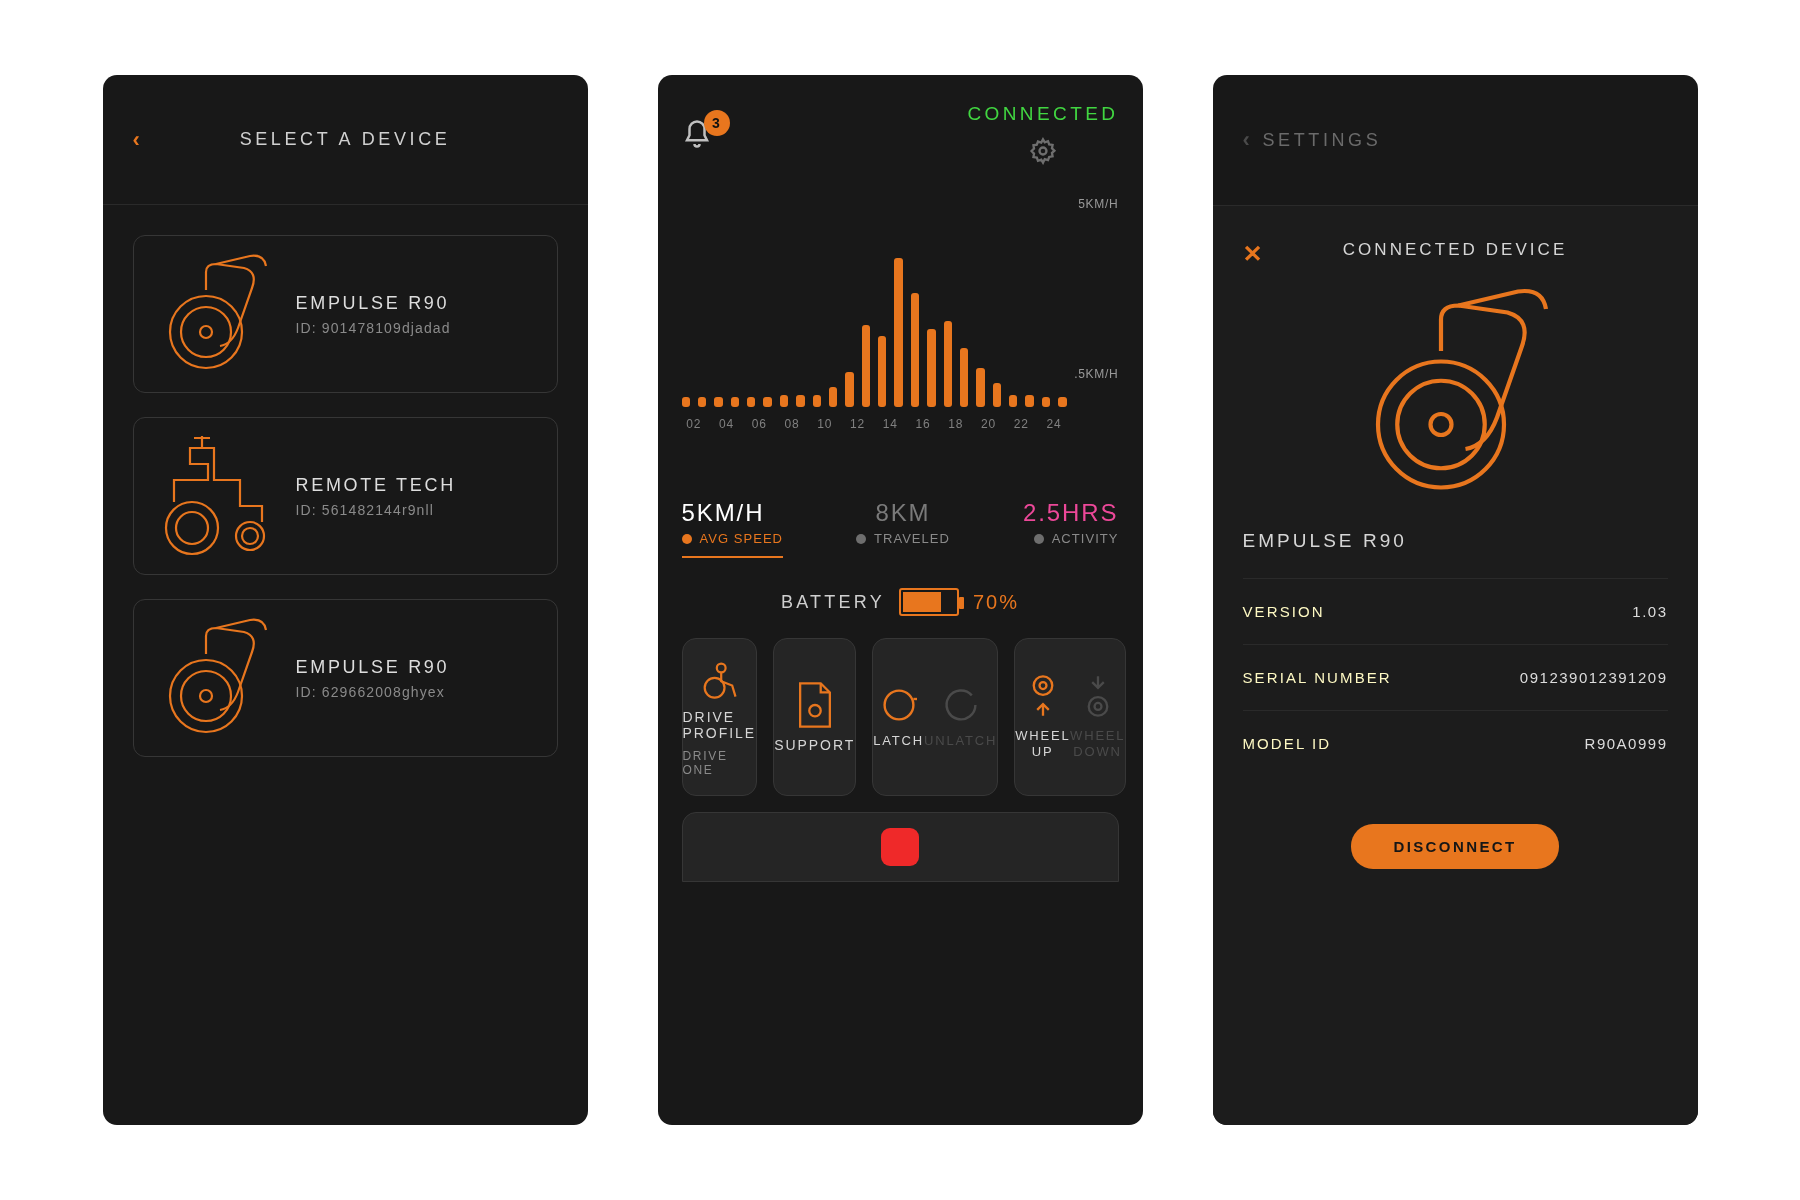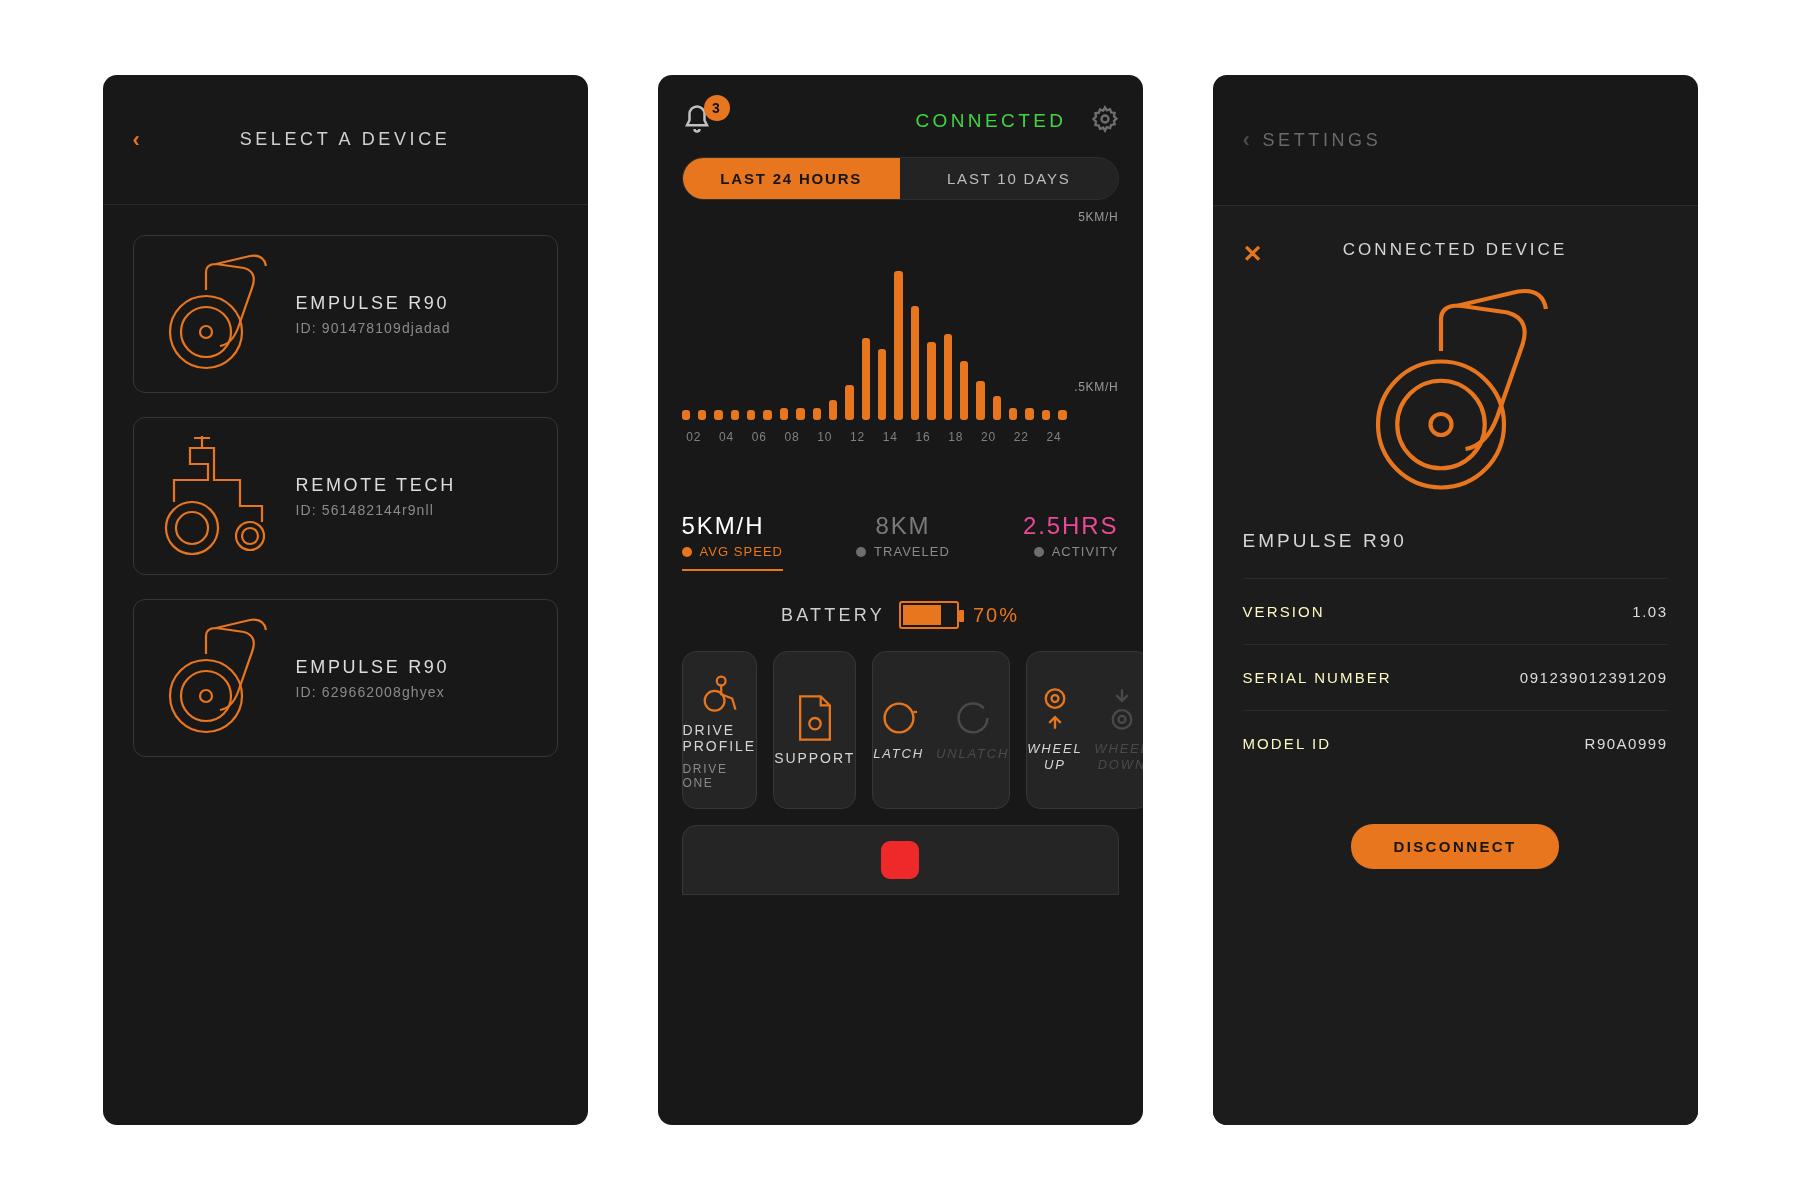--- a/index.html
+++ b/index.html
@@ -30,21 +30,21 @@
   .devtxt .id{font-size:14px;color:var(--grey);letter-spacing:.08em;}
 
   
   .line-orange svg *{stroke:var(--orange);fill:none;stroke-width:2.2;}
 
   
   .s2-top{display:flex;align-items:center;justify-content:space-between;padding:28px 24px 18px;}
   .bellwrap{position:relative;width:44px;}
   .bell svg{stroke:#c0c0c0;fill:none;stroke-width:2;}
   .badge{position:absolute;top:-8px;left:22px;background:var(--orange);color:#111;border-radius:50%;width:26px;height:26px;display:flex;align-items:center;justify-content:center;font-size:14px;font-weight:bold;}
-  .statuswrap{display:flex;align-items:center;gap:24px;}
+  .statuswrap{display:flex;align-items:center;gap:12px;flex-direction:column;}
   .status{color:var(--green);font-size:19px;letter-spacing:.18em;}
   .gear svg{stroke:#6e6e6e;fill:none;stroke-width:2;}
 
   .seg{display:flex;margin:0 24px 8px;background:#232323;border:1px solid #2e2e2e;border-radius:24px;overflow:hidden;}
   .segbtn{flex:1;text-align:center;padding:12px 0;font-size:15px;letter-spacing:.12em;}
   .segbtn.active{background:var(--orange);color:#161616;font-weight:600;}
   .segbtn:not(.active){color:#bdbdbd;}
 
   .chartwrap{position:relative;margin:10px 24px 0;height:280px;}
   .ylabel{position:absolute;right:0;font-size:12px;color:#9a9a9a;letter-spacing:.06em;}
@@ -72,21 +72,21 @@
   .batt{width:60px;height:28px;border:2px solid var(--orange);border-radius:3px;position:relative;}
   .batt::after{content:"";position:absolute;right:-7px;top:7px;width:5px;height:12px;background:var(--orange);border-radius:1px;}
   .battfill{position:absolute;left:2px;top:2px;bottom:2px;background:var(--orange);}
   .battpct{color:var(--orange);font-size:20px;letter-spacing:.1em;}
 
   .grid2{display:grid;grid-template-columns:1fr 1fr 1fr 1fr;gap:16px;margin:0 24px;}
   .tile{background:var(--card);border:1px solid var(--border);border-radius:14px;height:158px;display:flex;flex-direction:column;align-items:center;justify-content:center;gap:8px;}
   .tile svg{stroke:var(--orange);fill:none;stroke-width:2;}
   .tlab{font-size:14px;color:#d6d6d6;letter-spacing:.14em;}
   .tsub{font-size:12px;color:#8a8a8a;letter-spacing:.14em;}
-  .dual{flex-direction:row;gap:12px;font-style:italic;}
+  .dual{flex-direction:row;gap:0;}
   .half{flex:1;display:flex;flex-direction:column;align-items:center;justify-content:center;gap:10px;}
   .half.off svg{stroke:#4a4a4a;}
   .half.off .tlab{color:#4a4a4a;}
   .half .tlab{font-size:13px;}
 
   .rec{margin:16px 24px 0;height:70px;background:var(--card);border:1px solid var(--border);border-radius:14px 14px 0 0;display:flex;align-items:center;justify-content:center;}
   .recbtn{width:38px;height:38px;background:#ef2929;border-radius:9px;}
 
   
   .s3-header{display:flex;align-items:center;height:130px;padding:0 30px;}
@@ -179,24 +179,20 @@
     </div>
     <div class="statuswrap">
       <span class="status">CONNECTED</span>
       <span class="gear"><svg width="28" height="28" viewBox="0 0 24 24">
             <circle cx="12" cy="12" r="3"></circle>
             <path d="M12 2l1.5 2.5 2.8-.9 1 2.7 2.9.5-.5 2.9 2.1 2-2.1 2 .5 2.9-2.9.5-1 2.7-2.8-.9L12 22l-1.5-2.5-2.8.9-1-2.7-2.9-.5.5-2.9L2.2 12l2.1-2-.5-2.9 2.9-.5 1-2.7 2.8.9Z"></path>
           </svg></span>
     </div>
   </div>
 
-  <div class="seg">
-    <div class="segbtn active">LAST 24 HOURS</div>
-    <div class="segbtn">LAST 10 DAYS</div>
-  </div>
 
   <div class="chartwrap">
     <div class="ylabel yl-top">5KM/H</div>
     <div class="ylabel yl-bot">.5KM/H</div>
     <div class="bars" id="bars">
         <div class="bar" style="height: 9.8px;"></div>
         <div class="bar" style="height: 9.8px;"></div>
         <div class="bar" style="height: 9.8px;"></div>
         <div class="bar" style="height: 9.8px;"></div>
         <div class="bar" style="height: 9.8px;"></div>

